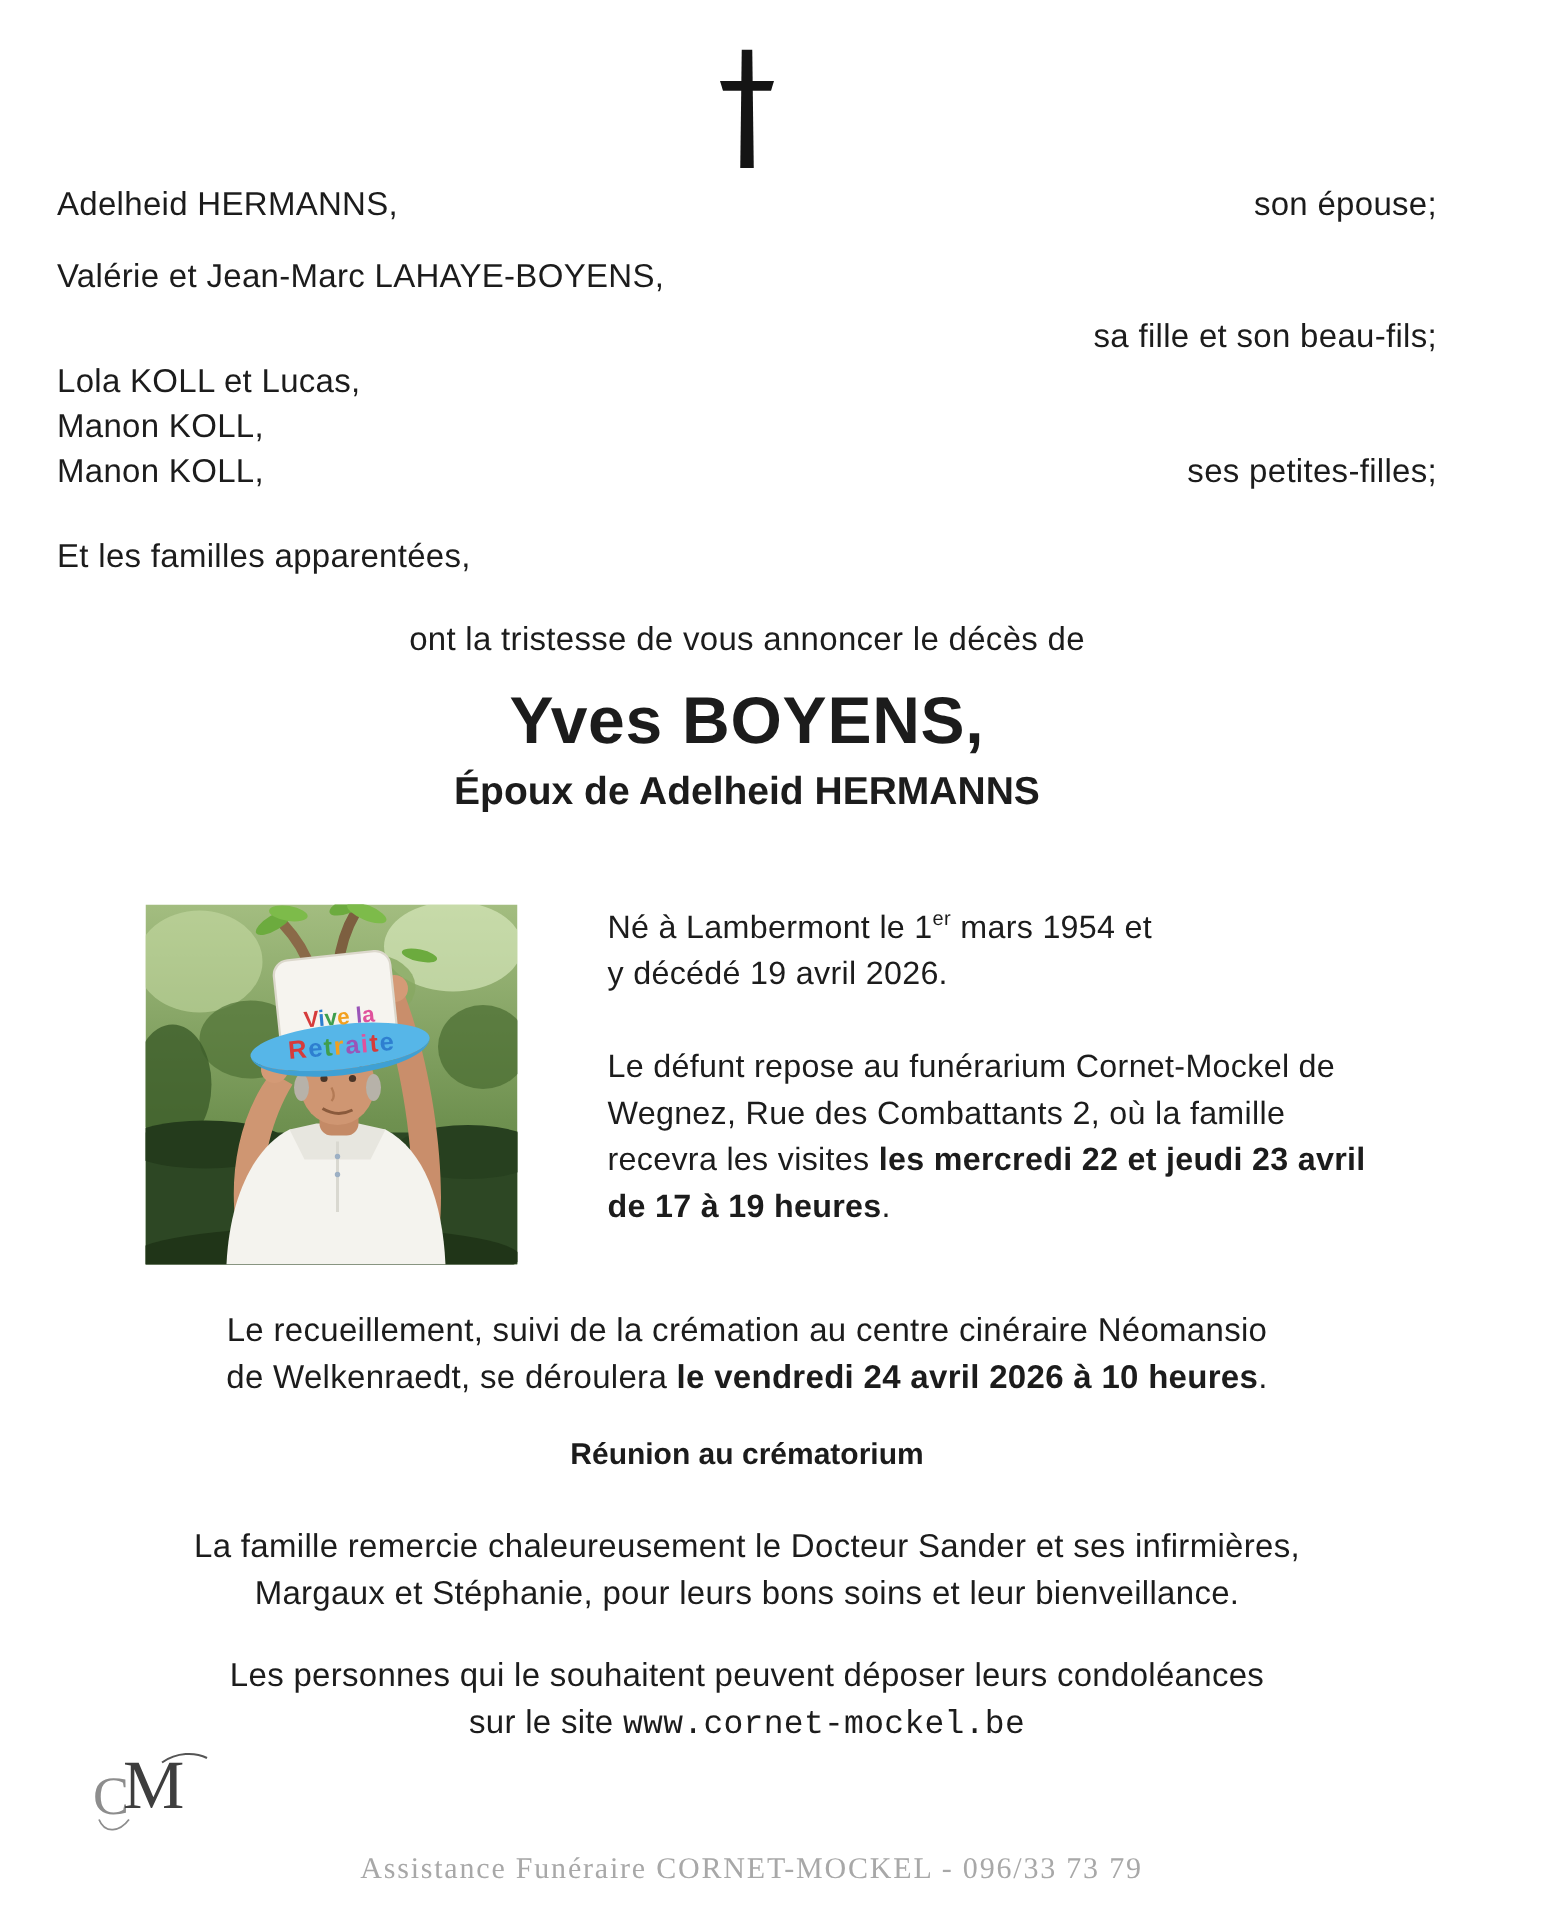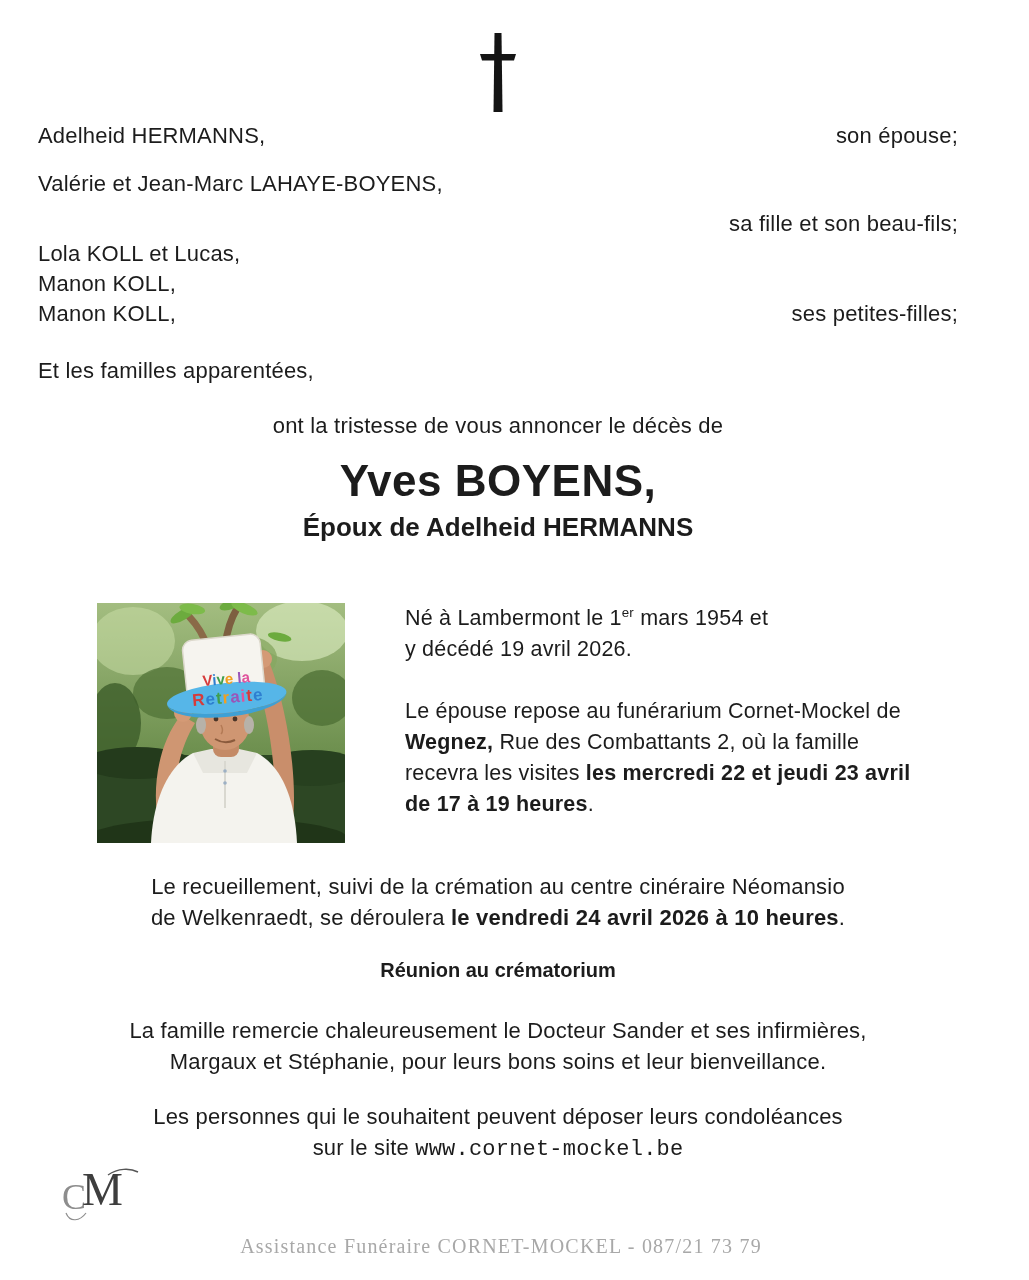--- a/index.html
+++ b/index.html
@@ -181,21 +181,21 @@
         </g>
       </svg>
       <div class="hat-text">
         <div class="hat-line1"><span style="color: rgb(214, 59, 59);">V</span><span style="color: rgb(46, 127, 208);">i</span><span style="color: rgb(63, 158, 77);">v</span><span style="color: rgb(242, 160, 31);">e</span><span> </span><span style="color: rgb(154, 85, 184);">l</span><span style="color: rgb(224, 82, 156);">a</span></div>
         <div class="hat-line2"><span style="color: rgb(214, 59, 59);">R</span><span style="color: rgb(46, 127, 208);">e</span><span style="color: rgb(63, 158, 77);">t</span><span style="color: rgb(242, 160, 31);">r</span><span style="color: rgb(154, 85, 184);">a</span><span style="color: rgb(224, 82, 156);">i</span><span style="color: rgb(214, 59, 59);">t</span><span style="color: rgb(46, 127, 208);">e</span></div>
       </div>
     </figure>
 
     <div class="details">
       <p class="p1"><span>Né à Lambermont le 1</span><sup>er</sup><span> mars 1954 et</span><br><span>y décédé 19 avril 2026.</span></p>
-      <p class="p2"><span>Le épouse repose au funérarium Cornet-Mockel de</span><br><span style="font-weight: 700;">Wegnez,</span><span> Rue des Combattants 2, où la famille</span><br><span>recevra les visites </span><span style="font-weight: 700;">les mercredi 22 et jeudi 23 avril</span><br><span style="font-weight: 700;">de 17 à 19 heures</span><span>.</span></p>
+      <p class="p2"><span>Le défunt repose au funérarium Cornet-Mockel de</span><br><span style="font-weight: 400;">Wegnez,</span><span> Rue des Combattants 2, où la famille</span><br><span>recevra les visites </span><span style="font-weight: 700;">les mercredi 22 et jeudi 23 avril</span><br><span style="font-weight: 700;">de 17 à 19 heures</span><span>.</span></p>
     </div>
   </div>
 
   <div class="ceremony"><span>Le recueillement, suivi de la crémation au centre cinéraire Néomansio</span><br><span>de Welkenraedt, se déroulera </span><span style="font-weight: 700; text-align: center;">le vendredi 24 avril 2026 à 10 heures</span><span>.</span></div>
 
   <div class="reunion">Réunion au crématorium</div>
 
   <div class="thanks"><span>La famille remercie chaleureusement le Docteur Sander et ses infirmières,</span><br><span>Margaux et Stéphanie, pour leurs bons soins et leur bienveillance.</span></div>
 
   <div class="condolences">
@@ -205,15 +205,15 @@
 
   <div class="logo">
     <svg width="86" height="64" viewBox="0 0 86 64">
       <text x="4" y="46" font-family="Liberation Serif, serif" font-size="36" fill="#8d8d8d">C</text>
       <text x="24" y="42" font-family="Liberation Serif, serif" font-size="46" fill="#3e3e3e">M</text>
       <path d="M50,12 C60,5 72,5 80,9" stroke="#555555" stroke-width="1.4" fill="none"></path>
       <path d="M8,50 C12,60 22,58 28,50" stroke="#8d8d8d" stroke-width="1.2" fill="none"></path>
     </svg>
   </div>
 
-  <div class="footer">Assistance Funéraire CORNET-MOCKEL - 087/21 73 79</div>
+  <div class="footer">Assistance Funéraire CORNET-MOCKEL - 096/33 73 79</div>
 
 </div>
 
 </body></html>

